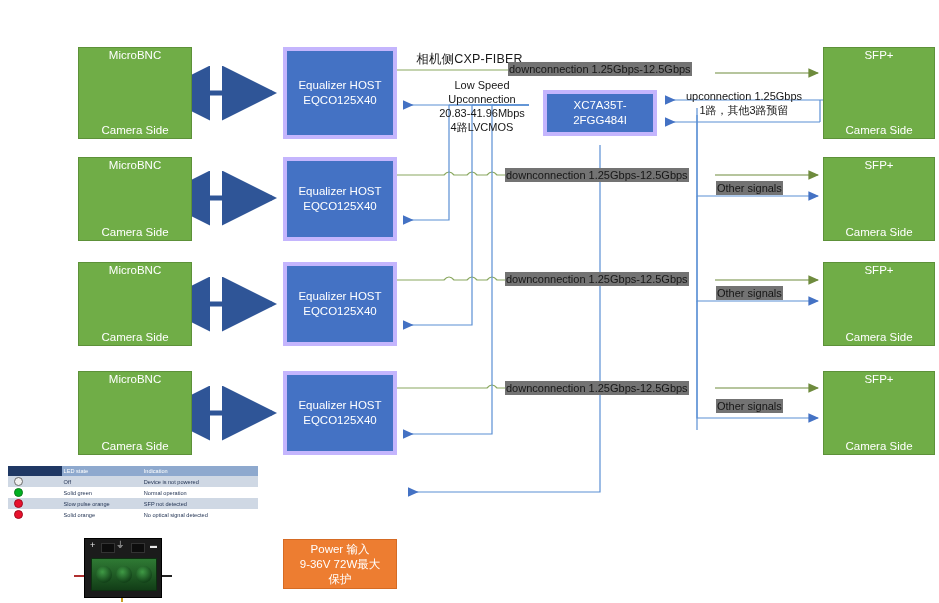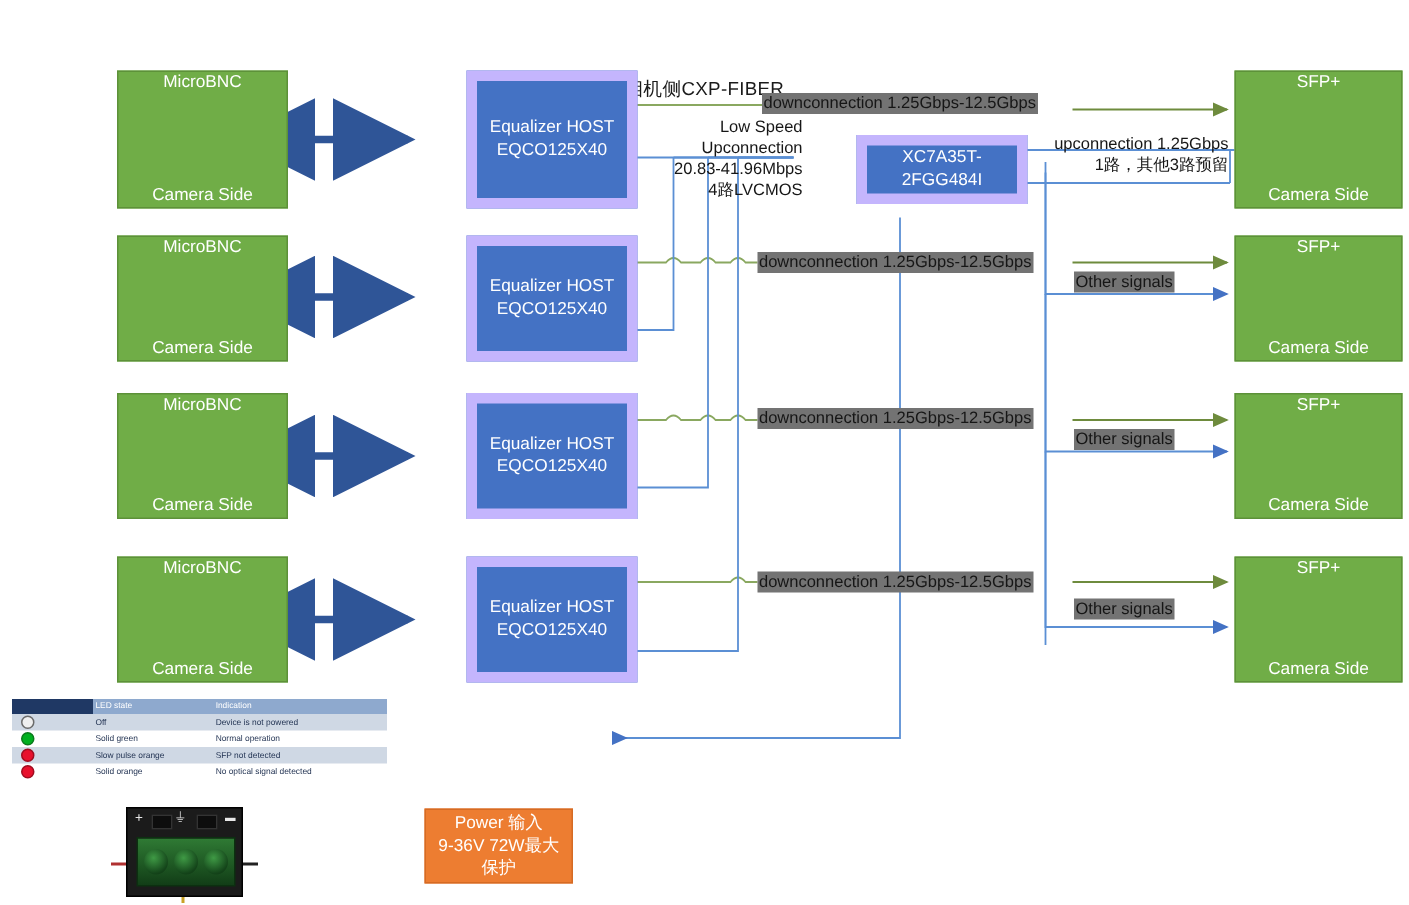--- a/index.html
+++ b/index.html
@@ -9,26 +9,26 @@
   svg.wires{position:absolute;left:0;top:0;width:939px;height:603px;overflow:visible;}
 
   .title{position:absolute;left:0;top:4px;width:939px;text-align:center;
          font-size:12.5px;color:#1a1a1a;letter-spacing:.2px;margin-top:47px;}
 
   .blk{position:absolute;display:flex;flex-direction:column;align-items:center;
        justify-content:center;color:#fff;font-size:11.5px;line-height:15px;
        text-align:center;box-sizing:border-box;}
   .blk span{display:block;}
   .green{background:#70AD47;border:1px solid #5d9139;justify-content:space-between;}
-  .blue{background:#4472C4;border:7px solid #c4b5fd;margin-left:28px;}
+  .blue{background:#4472C4;border:4px solid #c4b5fd;}
   .orange{background:#ED7D31;border:1px solid #d56b24;}
 
   .lbl{position:absolute;font-size:11px;color:#161616;white-space:nowrap;
        background:#737373;padding:0 1px;line-height:14px;}
-  .lbl.multi{white-space:normal;text-align:right;background:transparent;}
+  .lbl.multi{white-space:normal;text-align:center;background:transparent;}
 
   
   .ledtable{position:absolute;left:8px;top:466px;width:250px;
             border-collapse:collapse;font-size:5.6px;color:#1f3050;}
   .ledtable th,.ledtable td{padding:1px 2px;vertical-align:middle;line-height:8px;
             font-weight:normal;text-align:left;}
   .ledtable thead th{background:#1F3864;color:#fff;}
   .ledtable thead th.hd2{background:#8EA9CE;color:#fff;}
   .ledtable tr.alt td{background:#CFD8E4;}
   .ledtable td.c1{width:52px;}
@@ -184,21 +184,21 @@
   <div class="blk green" style="left:823px;top:262px;width:112px;height:84px;">
     <span>SFP+</span>
     <span>Camera Side</span>
   </div>
   <div class="blk green" style="left:823px;top:371px;width:112px;height:84px;">
     <span>SFP+</span>
     <span>Camera Side</span>
   </div>
 
 
-  <div class="blk orange" style="left:283px;top:539px;width:99px;height:50px;">
+  <div class="blk orange" style="left:283px;top:539px;width:114px;height:50px;">
     <span>Power 输入</span>
     <span>9-36V 72W最大</span>
     <span>保护</span>
   </div>
 
   <div class="lbl" style="left:508px;top:62px;">downconnection  1.25Gbps-12.5Gbps</div>
   <div class="lbl" style="left:505px;top:168px;">downconnection  1.25Gbps-12.5Gbps</div>
   <div class="lbl" style="left:505px;top:272px;">downconnection  1.25Gbps-12.5Gbps</div>
   <div class="lbl" style="left:505px;top:381px;">downconnection  1.25Gbps-12.5Gbps</div>
 

